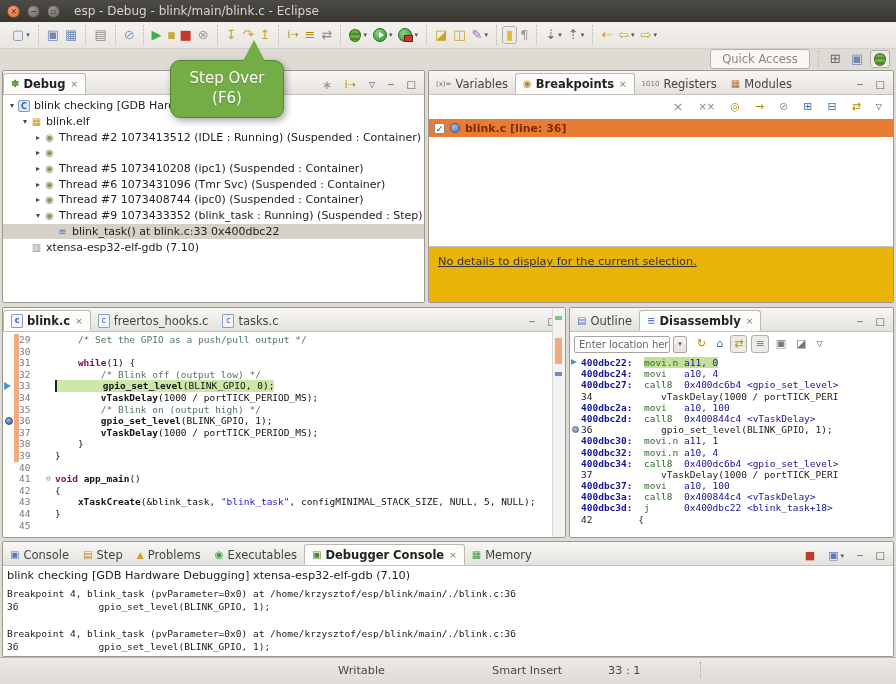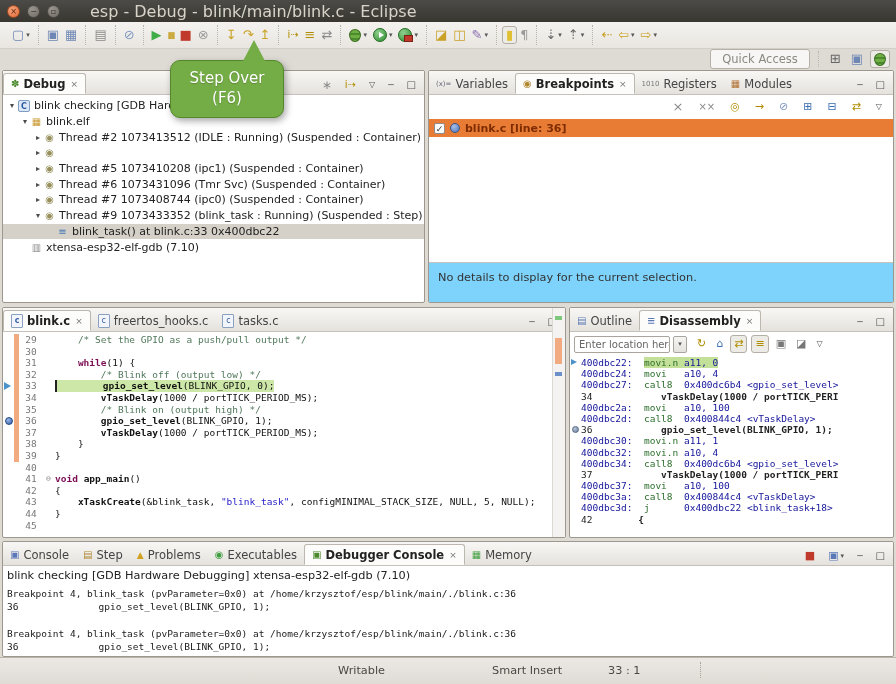--- a/index.html
+++ b/index.html
@@ -6,21 +6,21 @@
   .screen{width:896px;height:684px;position:relative;overflow:hidden;background:#dedbd5;
     font-family:"DejaVu Sans",sans-serif;-webkit-font-smoothing:antialiased;}
 
   
   .titlebar{position:absolute;top:0;left:0;right:0;height:22px;
     background:linear-gradient(#4d4b47,#38362f);display:flex;align-items:center;}
   .win-btn{width:13px;height:13px;border-radius:50%;margin-left:7px;font-size:8px;
     line-height:12px;text-align:center;box-sizing:border-box;}
   .wb-close{background:radial-gradient(circle at 35% 30%,#f5a27b,#df6b3a);border:1px solid #9e4a1f;color:#5c2305;}
   .wb-min,.wb-max{background:radial-gradient(circle at 35% 30%,#9a968f,#6e6a64);border:1px solid #4e4b46;color:#2e2c29;}
-  .title-text{color:#d8d4ca;font-size:16px;margin-left:30px;white-space:nowrap;}
+  .title-text{color:#d8d4ca;font-size:12px;margin-left:14px;white-space:nowrap;}
 
   
   .toolbar{position:absolute;top:22px;left:0;right:0;height:26px;
     background:linear-gradient(#f4f2ef,#e9e6e1);border-bottom:1px solid #d2cfc8;
     display:flex;align-items:center;padding-left:4px;}
   .tb-row{display:flex;align-items:center;height:100%;}
   .tb-group{display:flex;align-items:center;padding:0 5px;height:20px;}
   .tb-group+.tb-group{border-left:1px dotted #b9b5ad;}
   .tb-ic{display:flex;align-items:center;height:18px;padding:0 3px;border-radius:3px;box-sizing:border-box;}
   .tb-ic.pressed{border:1px solid #b4afa6;background:#ecebe6;}
@@ -71,34 +71,34 @@
 
   
   .bp-toolbar{height:24px;display:flex;justify-content:flex-end;align-items:center;padding-right:8px;gap:9px;}
   .bp-toolbar .glyph{line-height:14px;}
   .bp-row{height:18px;display:flex;align-items:center;padding-left:5px;gap:5px;font-size:11px;color:#222;}
   .bp-row.selected{background:#e87c35;color:#7e2c00;font-weight:bold;}
   .cb{width:11px;height:11px;background:#fdfdfd;border:1px solid #8c8c8c;font-size:9px;line-height:10px;
     text-align:center;color:#333;border-radius:2px;box-sizing:border-box;flex:none;}
   .bp-ic{width:10px;height:10px;border-radius:50%;flex:none;
     background:radial-gradient(circle at 35% 30%,#a8c0e8,#4a72b8);border:1px solid #39588c;box-sizing:border-box;}
-  .bp-detail{position:absolute;left:0;right:0;bottom:0;height:40px;border-top:1px solid #c8c4bd;
-    background:#7dd3fc;font-size:11.3px;color:#333;padding:8px 9px;box-sizing:border-box;}
+  .bp-detail{position:absolute;left:0;right:0;bottom:0;height:56px;border-top:1px solid #c8c4bd;
+    background:#eab308;font-size:11.3px;color:#333;padding:8px 9px;box-sizing:border-box;text-decoration:underline;}
 
   
   .ed-body{position:relative;font-family:"DejaVu Sans Mono",monospace;font-size:9.5px;line-height:11.6px;padding-top:2px;}
   .ed-row{display:flex;height:11.6px;align-items:stretch;}
   .ed-marker{width:11px;position:relative;flex:none;}
   .cur-arrow{position:absolute;left:1px;top:2px;width:0;height:0;border-top:4px solid transparent;
     border-bottom:4px solid transparent;border-left:7px solid #4b93c9;}
   .bp-dot{position:absolute;left:2px;top:2px;width:8px;height:8px;border-radius:50%;
     background:radial-gradient(circle at 35% 30%,#9ab8e8,#2d5da8);border:1px solid #24497f;box-sizing:border-box;}
   .ed-diff{width:5px;flex:none;}
   .ed-diff.on{background:#f2aa80;}
-  .ed-num{width:24px;flex:none;text-align:center;color:#787878;padding-right:3px;}
+  .ed-num{width:24px;flex:none;text-align:left;color:#787878;padding-right:3px;}
   .ed-fold{width:9px;flex:none;color:#888;font-size:8px;line-height:11px;}
   .ed-code{white-space:pre;color:#111;}
   .ed-row.cur .ed-code{background:#cde7a8;border-left:2px solid #222;}
   .s-cm{color:#51795c;}
   .s-kw{color:#7c0d55;font-weight:bold;}
   .s-fn{color:#111;font-weight:bold;}
   .s-en{color:#5a48a8;font-style:italic;}
   .s-st{color:#2822c8;}
   .ed-ruler{position:absolute;right:0;top:0;bottom:0;width:12px;background:#f4f3f1;border-left:1px solid #ddd9d3;}
   .ruler-mark{position:absolute;left:2px;width:7px;height:4px;}
@@ -106,26 +106,26 @@
   
   .dis-toolbar{height:24px;display:flex;align-items:center;padding:0 4px;gap:3px;}
   .dis-combo{display:flex;align-items:center;border:1px solid #a9a49c;background:#fff;height:17px;
     border-radius:2px;padding:0 4px;font-size:10px;color:#666;width:96px;overflow:hidden;white-space:nowrap;box-sizing:border-box;}
   .dis-combo-caret{border:1px solid #a9a49c;background:linear-gradient(#f6f5f3,#e6e3de);height:17px;width:14px;
     font-size:7px;color:#555;display:flex;align-items:center;justify-content:center;border-radius:2px;box-sizing:border-box;margin-right:4px;}
   .dis-body{font-family:"DejaVu Sans Mono",monospace;font-size:9.5px;line-height:11.2px;padding-top:1px;}
   .dis-row{display:flex;height:11.2px;}
   .dis-marker{width:11px;position:relative;flex:none;}
   .dis-text{white-space:pre;color:#222;}
-  .s-ad{color:#14149a;}
+  .s-ad{color:#14149a;font-weight:bold;}
   .s-mn{color:#2c6e2c;}
   .s-op{color:#14149a;}
   .s-sy{color:#14149a;}
   .s-ln{color:#222;}
-  .s-sr{color:#222;font-weight:bold;}
+  .s-sr{color:#222;font-weight:normal;}
   .hl{background:#c3e098;}
   .dis-arrow{position:absolute;left:1px;top:2px;width:0;height:0;border-top:3px solid transparent;
     border-bottom:3px solid transparent;border-left:6px solid #4b93c9;}
   .dis-bp{position:absolute;left:2px;top:2px;width:7px;height:7px;border-radius:50%;
     background:radial-gradient(circle at 35% 30%,#b8c6dd,#6b7f9e);border:1px solid #56677f;box-sizing:border-box;}
 
   
   .con-body{padding:3px 4px 0 4px;}
   .con-title{font-size:11.3px;color:#222;margin-bottom:5px;}
   .con-line{font-family:"DejaVu Sans Mono",monospace;font-size:9.5px;line-height:13.2px;white-space:pre;color:#1a1a1a;}

